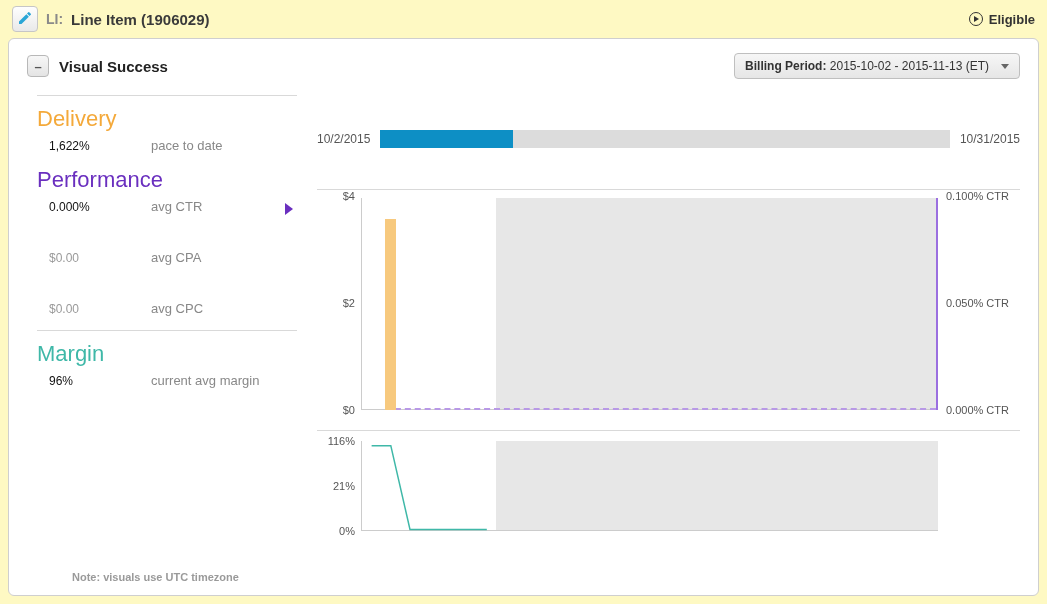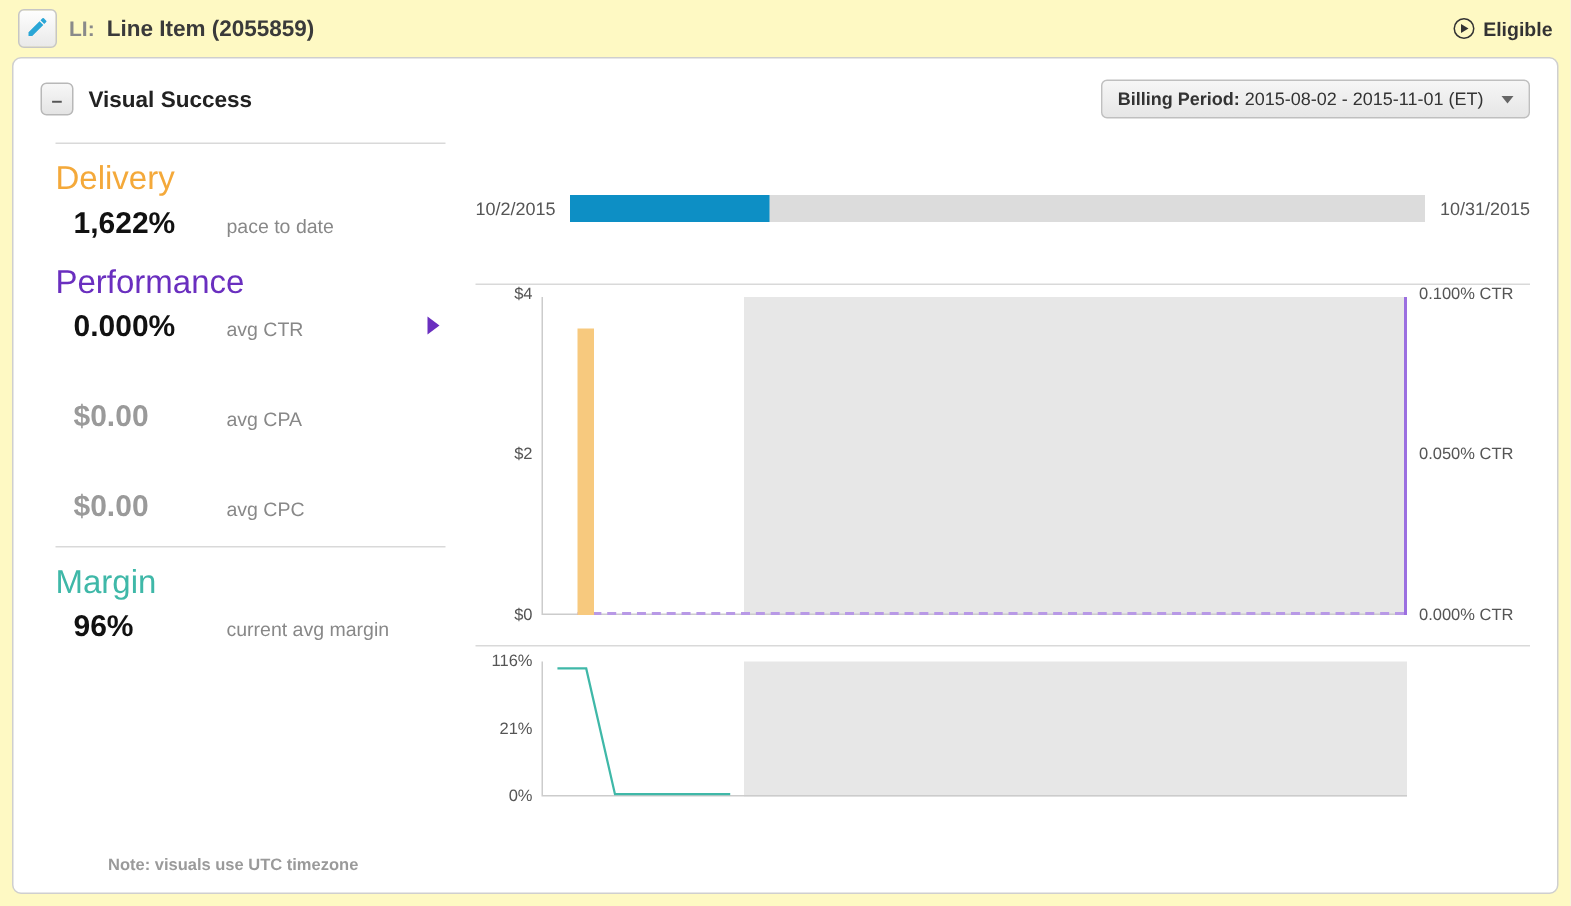--- a/index.html
+++ b/index.html
@@ -64,21 +64,21 @@
   .sec { padding: 10px 0 14px 0; }
   hr.div { border: none; border-top: 1px solid #d9d9d9; margin: 0; }
 
   .h-flight { color: #2196d6; font-size: 22px; font-weight: 400; }
   .h-delivery { color: #f4a93a; font-size: 22px; font-weight: 400; }
   .h-performance { color: #6a2fbf; font-size: 22px; font-weight: 400; margin-top: 14px; }
   .h-margin { color: #3fb8a8; font-size: 22px; font-weight: 400; }
 
   .sub-line { margin-top: 4px; padding-left: 12px; font-size: 18px; color: #222; }
   .metric-row { display: flex; align-items: baseline; gap: 12px; padding-left: 12px; margin-top: 6px; position: relative; }
-  .metric-row .val { font-size: 20px; color: #111; font-weight: 700; min-width: 90px; }
+  .metric-row .val { font-size: 12px; color: #111; font-weight: 400; min-width: 90px; }
   .metric-row .val.gray { color: #9a9a9a; margin-top: 31px; }
   .metric-row .lbl { font-size: 13px; color: #888; }
   .metric-row .tri {
     position: absolute; right: 4px; top: 4px; width: 0; height: 0; cursor: pointer;
     border-top: 6px solid transparent; border-bottom: 6px solid transparent; border-left: 8px solid #6a2fbf;
   }
 
   
   .flight-row { display: flex; align-items: center; gap: 10px; height: 44px; margin-top: 22px; }
   .flight-start,.flight-end { font-size: 12px; color: #555; white-space: nowrap; }
@@ -120,39 +120,39 @@
   <div class="topbar">
     <div class="topbar-left">
       <div class="edit-btn">
         <span>
           <svg viewBox="0 0 24 24" fill="none" stroke="#2aa6d6" stroke-width="2">
             <path d="M3 17.25V21h3.75L17.8 9.94l-3.75-3.75L3 17.25zM20.7 7.04a1 1 0 0 0 0-1.41l-2.34-2.34a1 1 0 0 0-1.41 0L15 5.24l3.75 3.75 1.95-1.95z" fill="#2aa6d6" stroke="none"></path>
           </svg>
         </span>
       </div>
       <span class="li-prefix">LI:</span>
-      <span class="li-title">Line Item (2055859)</span>
+      <span class="li-title">Line Item (1906029)</span>
     </div>
     <div class="topbar-right">
       <span class="play-icon"></span>
       <span>Eligible</span>
     </div>
   </div>
 
   <div class="card">
     <div class="card-head">
       <div class="card-head-left">
         <div class="collapse-btn">
           <span>–</span>
         </div>
         <span class="card-title">Visual Success</span>
       </div>
       <div class="period-dd">
         <span class="lbl">Billing Period:</span>
-        <span>2015-08-02 - 2015-11-01 (ET)</span>
+        <span>2015-10-02 - 2015-11-13 (ET)</span>
       </div>
     </div>
 
     <div class="content">
 
       <div class="leftcol">
         <hr class="div">
         <div class="sec">
           <div class="h-delivery">Delivery</div>
           <div class="metric-row">

